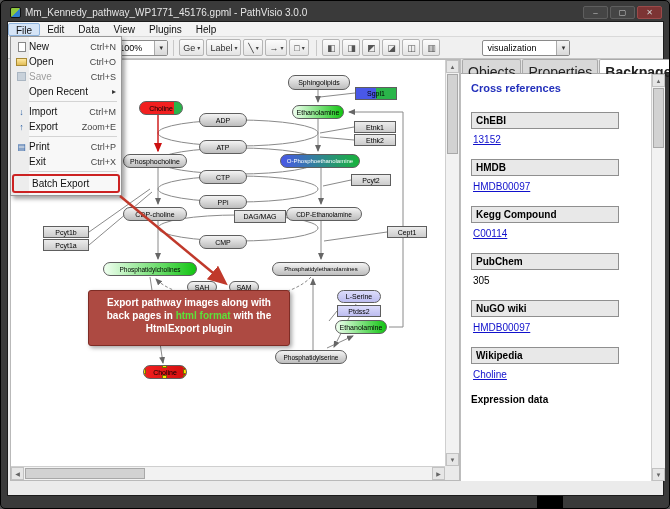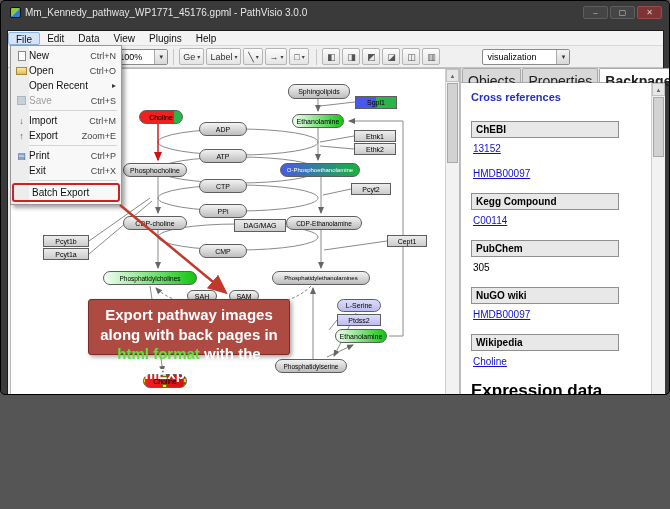--- a/index.html
+++ b/index.html
@@ -1,32 +1,32 @@
 <!DOCTYPE html>
 <html><head>
 <meta charset="utf-8">
 <style>
   * { box-sizing: border-box; margin: 0; padding: 0; }
   html,body { width:670px; height:509px; }
   body { font-family: "Liberation Sans", "DejaVu Sans", sans-serif; background:#555; }
 
-  .frame { position:relative; width:670px; height:395px; background:#3a3a3a; border:1px solid #000; border-radius:5px; overflow:hidden; }
+  .frame { position:relative; width:670px; height:509px; background:#3a3a3a; border:1px solid #000; border-radius:5px; overflow:hidden; }
 
   
   .titlebar { position:absolute; left:7px; top:3px; width:656px; height:17px; display:flex; align-items:center; }
   .app-icon { width:11px; height:11px; margin:0 4px 0 2px; border-radius:2px;
     background:linear-gradient(135deg,#8ec63f 0 50%,#2f7fd0 50% 100%); border:1px solid #111; }
   .title-text { font-size:10px; color:#e6e6e6; white-space:nowrap; overflow:hidden; }
   .winbtns { margin-left:auto; display:flex; gap:2px; padding-right:2px; }
   .wbtn { width:25px; height:13px; background:#454545; border:1px solid #5e5e5e; color:#cfcfcf;
     font-size:8px; line-height:11px; text-align:center; border-radius:2px; }
   .wbtn.close { background:#7c3434; border-color:#9a4a4a; }
 
   
-  .window { position:absolute; left:6px; top:20px; width:657px; height:475px; background:#ebebeb; border:1px solid #1c1c1c;margin-top:9px; }
+  .window { position:absolute; left:6px; top:20px; width:657px; height:475px; background:#ebebeb; border:1px solid #1c1c1c; }
 
   .menubar { position:absolute; left:0; top:0; width:100%; height:15px; background:#f3f3f3; border-bottom:1px solid #d9d9d9;
     display:flex; align-items:center; font-size:10px; color:#111; }
   .menu-item { padding:1px 7px; height:13px; line-height:11px; }
   .menu-item.active { background:#d5e4f6; border:1px solid #8fb4dd; border-radius:2px; }
 
   .toolbar { position:absolute; left:0; top:15px; width:100%; height:22px; background:#f0f0f0; border-bottom:1px solid #c4c4c4;
     display:flex; align-items:center; padding:0 4px; font-size:10px; }
   .tb-sep { width:1px; height:16px; background:#c8c8c8; margin:0 5px; }
   .tb-ic { width:16px; height:16px; border:1px solid transparent; border-radius:2px; margin-right:3px;
@@ -54,21 +54,21 @@
   .canvas { position:absolute; left:2px; top:0; width:450px; height:422px; background:#fff; border:1px solid #b9b9b9; overflow:hidden; }
   .edges { position:absolute; left:0; top:0; }
 
   .node { position:absolute; border:1px solid #5e5e5e; display:flex; align-items:center; justify-content:center;
     white-space:nowrap; overflow:hidden; color:#000; z-index:3; }
   .node.round { border-radius:7px; }
   .handle { position:absolute; width:5px; height:5px; background:#ffe200; border:1px solid #6f6f00; z-index:6; }
 
   .callout { position:absolute; left:77px; top:230px; width:202px; height:56px; z-index:8;
     background:#ad4a42; border:1px solid #7e2c25; border-radius:3px; box-shadow:2px 2px 4px rgba(0,0,0,.35);
-    color:#fff; font-weight:bold; font-size:15px; line-height:1.3; text-align:center; padding:5px 8px; }
+    color:#fff; font-weight:bold; font-size:10px; line-height:1.3; text-align:center; padding:5px 8px; }
   .callout .hl { color:#5ce23a; }
 
   .sb-v { position:absolute; right:0; top:0; bottom:14px; width:14px; background:#f2f2f2; border-left:1px solid #cfcfcf; z-index:9; }
   .sb-h { position:absolute; left:0; right:14px; bottom:0; height:14px; background:#f2f2f2; border-top:1px solid #cfcfcf; z-index:9; }
   .sb-corner { position:absolute; right:0; bottom:0; width:14px; height:14px; background:#eaeaea; z-index:9; }
   .sb-btn { width:13px; height:13px; font-size:6px; color:#666; display:flex; align-items:center; justify-content:center; background:#e6e6e6; border:1px solid #c2c2c2; }
   .sb-v .sb-btn.down { position:absolute; bottom:0; }
   .sb-h .sb-btn.right { position:absolute; right:0; top:0; }
   .sb-thumb-v { position:absolute; left:1px; top:14px; width:11px; height:80px; background:#d2d2d2; border:1px solid #a8a8a8; }
   .sb-thumb-h { position:absolute; top:1px; left:14px; height:11px; width:120px; background:#d2d2d2; border:1px solid #a8a8a8; }
@@ -77,21 +77,21 @@
   .panel { position:absolute; left:452px; top:0; width:205px; height:422px; background:#f0f0f0; border-left:1px solid #bdbdbd; }
   .tabs { display:flex; height:15px; background:#e2e2e2; border-bottom:1px solid #aaa; }
   .tab { font-size:14px; padding:4px 5px; border:1px solid #aaa; border-bottom:none; background:#d8d8d8; color:#222;
     border-radius:2px 2px 0 0; margin-left:1px; white-space:nowrap; }
   .tab.active { background:#fff; font-weight:bold; }
   .panel-body { position:absolute; left:0; top:15px; right:0; bottom:0; background:#fff; overflow:hidden; padding:8px 0 0 10px; }
   .bp-title { color:#2330bb; font-weight:bold; font-size:11px; margin-bottom:18px; }
   .bp-header { width:148px; background:#e8e8e8; border:1px solid #8f8f8f; font-weight:bold; font-size:10px; padding:2px 4px; margin-bottom:5px; }
   .bp-value { font-size:10px; margin:0 0 14px 2px; }
   .bp-value.link { color:#1111cc; text-decoration:underline; }
-  .bp-footer { font-weight:bold; font-size:17px; margin-top:2px; }
+  .bp-footer { font-weight:bold; font-size:10px; margin-top:2px; }
   .panel-sb { position:absolute; right:0; top:15px; bottom:0; width:14px; background:#f2f2f2; border-left:1px solid #cfcfcf; }
   .panel-sb .sb-thumb-v { height:60px; }
   .panel-sb .sb-btn.down { position:absolute; bottom:0; }
 
   
   .menu { position:absolute; left:2px; top:14px; width:112px; background:linear-gradient(90deg,#ededed 0 18px,#f8f8f8 18px);
     border:1px solid #979797; box-shadow:3px 3px 4px rgba(0,0,0,.35); z-index:30; padding:2px 0; }
   .mrow { position:relative; display:flex; align-items:center; height:15px; padding:0 5px 0 3px; font-size:10px; color:#111; }
   .mrow .mic { width:15px; flex:none; display:flex; align-items:center; justify-content:center; font-size:9px; color:#2b5fa3; }
   .mic .i-page { width:8px; height:10px; background:#fff; border:1px solid #888; }
@@ -275,20 +275,21 @@
             <span class="tab">Properties</span>
             <span class="tab active">Backpage</span>
             <span class="tab">Search</span>
             <span class="tab">Legend</span>
           </div>
         <div class="panel-body">
           <div class="bp-title">Cross references</div>
           <div id="bp-sections">
               <div class="bp-header">ChEBI</div>
               <div class="bp-value link">13152</div>
+              <div class="bp-header">HMDB</div>
               <div class="bp-value link">HMDB00097</div>
               <div class="bp-header">Kegg Compound</div>
               <div class="bp-value link">C00114</div>
               <div class="bp-header">PubChem</div>
               <div class="bp-value">305</div>
               <div class="bp-header">NuGO wiki</div>
               <div class="bp-value link">HMDB00097</div>
               <div class="bp-header">Wikipedia</div>
               <div class="bp-value link">Choline</div>
             </div>
@@ -310,31 +311,31 @@
           <span class="mlabel">New</span>
           <span class="mshort">Ctrl+N</span>
         </div>
         <div class="mrow">
           <span class="mic">
             <span class="i-folder"></span>
           </span>
           <span class="mlabel">Open</span>
           <span class="mshort">Ctrl+O</span>
         </div>
-        <div class="mrow">
-          <span class="mic"></span>
-          <span class="mlabel">Open Recent</span>
-          <span class="msub">▸</span>
-        </div>
         <div class="mrow disabled">
           <span class="mic">
             <span class="i-floppy"></span>
           </span>
           <span class="mlabel">Save</span>
           <span class="mshort">Ctrl+S</span>
+        </div>
+        <div class="mrow">
+          <span class="mic"></span>
+          <span class="mlabel">Open Recent</span>
+          <span class="msub">▸</span>
         </div>
         <div class="msep"></div>
         <div class="mrow">
           <span class="mic">↓</span>
           <span class="mlabel">Import</span>
           <span class="mshort">Ctrl+M</span>
         </div>
         <div class="mrow">
           <span class="mic">↑</span>
           <span class="mlabel">Export</span>

